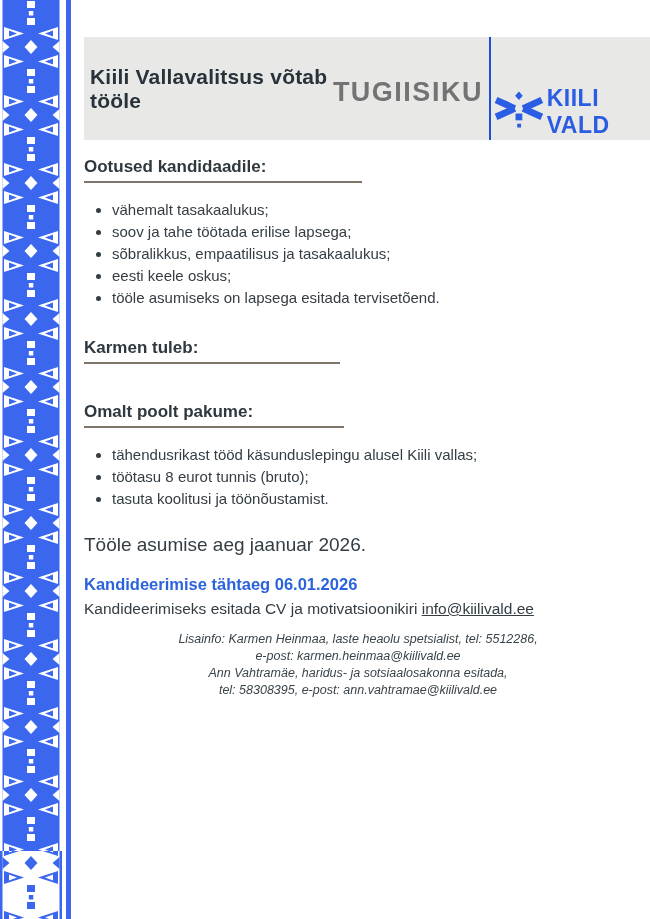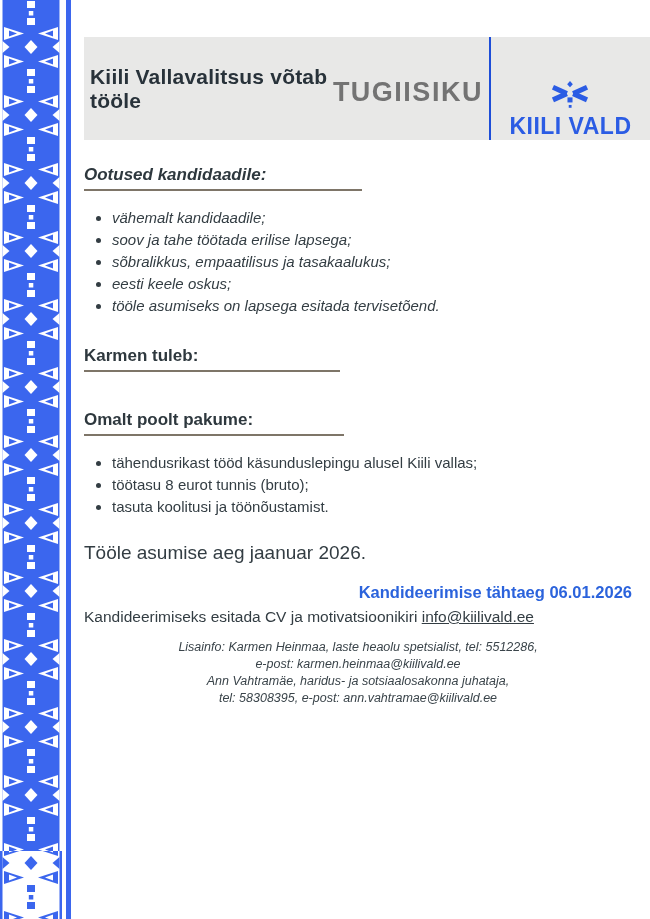--- a/index.html
+++ b/index.html
@@ -12,40 +12,40 @@
   .accent-rule { position:absolute; left:66px; top:0; width:5px; height:919px; background:#3b66ee; }
 
   
   .content { position:absolute; left:84px; top:0; width:566px; }
 
   
   .header-band { margin-top:37px; height:103px; background:#e8e8e7; display:flex; align-items:stretch; }
   .title-cell { flex:1 1 auto; display:flex; flex-direction:row; justify-content:center; align-items:center; border-right:2px solid #1d4ed8; padding:20px 6px; }
   .title-line1 { font-size:21px; font-weight:bold; color:#28323a; letter-spacing:0.2px; }
   .title-line2 { font-size:27px; font-weight:bold; color:#737373; letter-spacing:1.5px; margin-top:7px; }
-  .logo-cell { width:180px; display:flex; flex-direction:column; justify-content:center; align-items:center;margin-top:44px; }
+  .logo-cell { width:180px; display:flex; flex-direction:row; justify-content:center; align-items:center;margin-top:44px; }
   .logo-text { font-size:23px; font-weight:bold; color:#2b5ce4; letter-spacing:0.5px; margin-top:3px; }
 
   .main { width:548px; color:#333d43; }
   .intro { margin-top:47px; font-size:15px; line-height:22px; text-align:justify; }
 
   .section { }
-  .section:nth-of-type(1) { margin-top:25px;font-style:italic; }
+  .section:nth-of-type(1) { margin-top:17px; }
   .section:nth-of-type(2) { margin-top:30px; }
   .section:nth-of-type(3) { margin-top:38px; }
   .section-heading { font-size:17px; font-weight:bold; color:#2e383e; }
   .section-underline { height:2px; background:#7e7568; margin-top:4px; }
   .section:nth-of-type(1) .section-underline { width:278px; }
   .section:nth-of-type(2) .section-underline { width:256px; }
   .section:nth-of-type(3) .section-underline { width:260px; }
   .section ul { margin-top:16px; padding-left:28px; list-style:disc; }
   .section li { font-size:15px; line-height:21px; margin-bottom:1px; }
 
   .start-line { margin-top:25px; font-size:19px; }
-  .deadline-line { margin-top:19px; font-size:16.5px; font-weight:bold; color:#2b63dc;text-align:right; }
+  .deadline-line { margin-top:19px; font-size:16.5px; font-weight:bold; color:#2b63dc; }
   .apply-line { margin-top:6px; font-size:15.5px; }
   .apply-line a { color:#333d43; text-decoration:underline; cursor:pointer;text-align:right; }
 
   .footer { margin-top:13px; text-align:center; font-style:italic; font-size:12.5px; line-height:17px; color:#3a444a; }
 </style>
 </head>
 <body>
 
 <div class="page">
 
@@ -128,21 +128,21 @@
       </div>
     </div>
 
     <div class="main">
 
       <div id="sections">
   <div class="section">
     <div class="section-heading">Ootused kandidaadile:</div>
     <div class="section-underline"></div>
     <ul>
-              <li>vähemalt kandidaadile;</li>
+              <li>vähemalt tasakaalukus;</li>
               <li>soov ja tahe töötada erilise lapsega;</li>
               <li>sõbralikkus, empaatilisus ja tasakaalukus;</li>
               <li>eesti keele oskus;</li>
               <li>tööle asumiseks on lapsega esitada tervisetõend.</li>
             </ul>
   </div>
 
   <div class="section">
     <div class="section-heading">Karmen tuleb:</div>
     <div class="section-underline"></div>
@@ -159,19 +159,19 @@
   </div>
 </div>
 
       <p class="start-line">Tööle asumise aeg jaanuar 2026.</p>
       <p class="deadline-line">Kandideerimise tähtaeg 06.01.2026</p>
       <p class="apply-line"><span>Kandideerimiseks esitada CV ja motivatsioonikiri </span><a>info@kiilivald.ee</a></p>
 
       <div class="footer" id="footer">
           <div>Lisainfo: Karmen Heinmaa, laste heaolu spetsialist, tel: 5512286,</div>
           <div>e-post: karmen.heinmaa@kiilivald.ee</div>
-          <div>Ann Vahtramäe, haridus- ja sotsiaalosakonna juhataja,</div>
+          <div>Ann Vahtramäe, haridus- ja sotsiaalosakonna esitada,</div>
           <div>tel: 58308395, e-post: ann.vahtramae@kiilivald.ee</div>
         </div>
     </div>
 
   </div>
 </div>
 
 </body></html>

